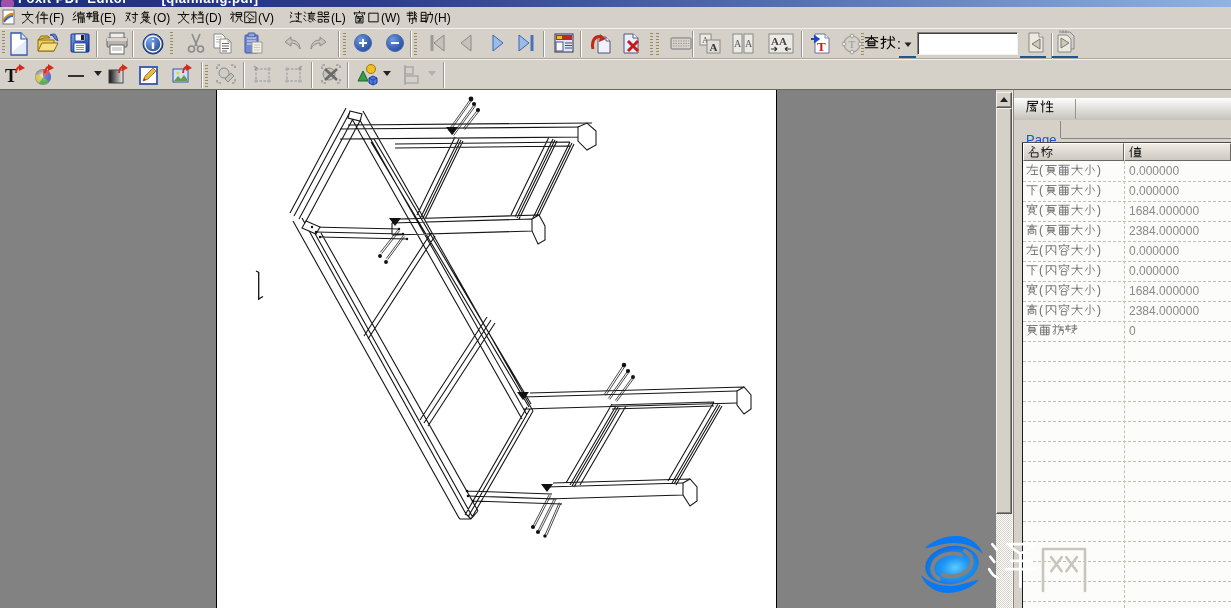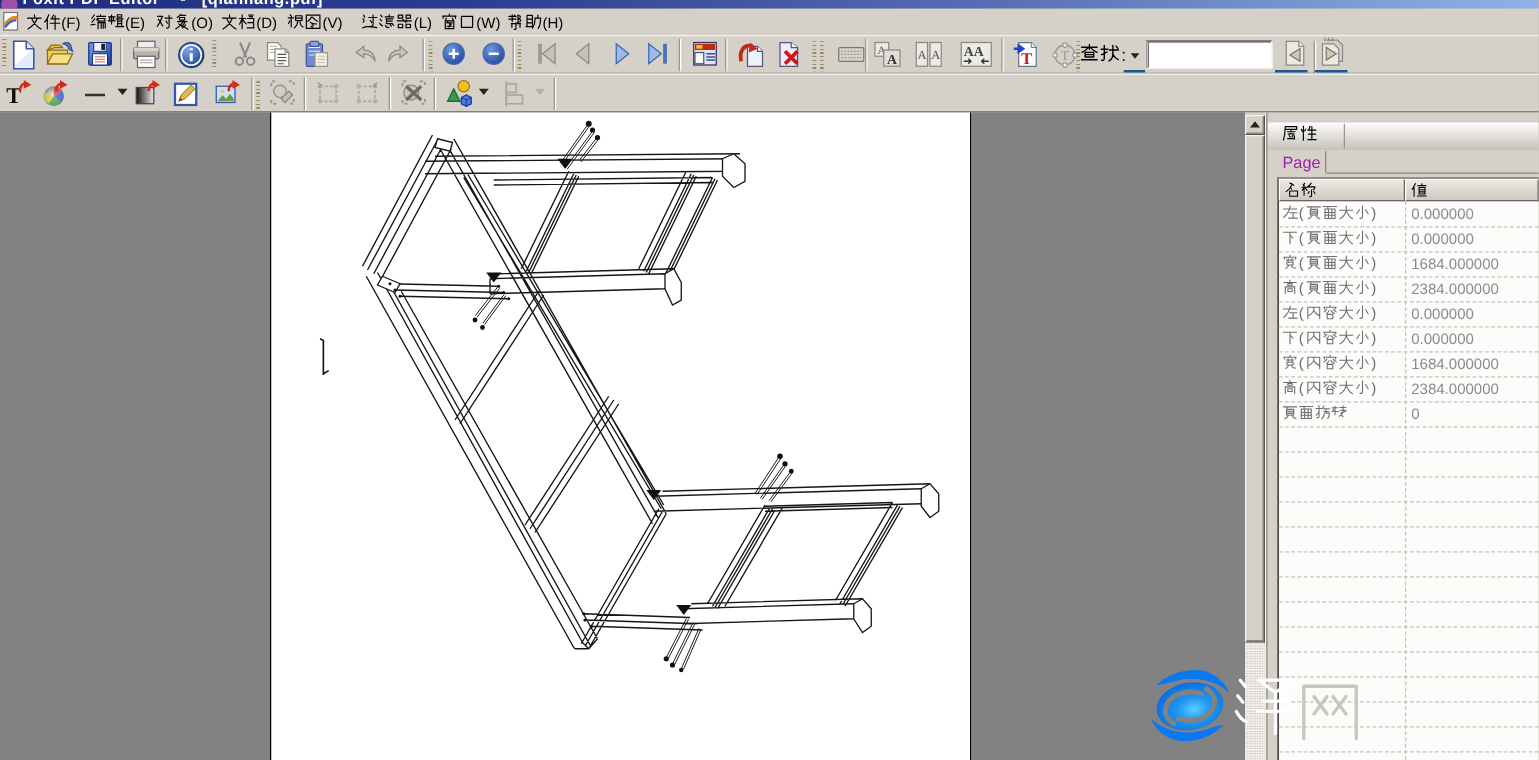--- a/index.html
+++ b/index.html
@@ -409,21 +409,21 @@
     </svg></div>
 <div class="sbtn" style="left:996px;top:108px;width:16px;height:406px"></div>
 <div id="panel"></div>
 <div id="phead"></div>
 <div style="position:absolute;left:1026px;top:100px"><svg width="30" height="17" style="overflow:visible" fill="none" stroke="#000" stroke-width="7" stroke-linecap="round" stroke-linejoin="round">
       <path transform="translate(0.0,0.0) scale(0.1354)" d="M16,10 H84 M84,10 V26 M16,10 C16,38 13,64 6,88 M16,26 H82 M50,26 V40 M30,40 H74 M34,54 C44,50 58,50 68,54 M40,62 L46,72 M62,60 L56,70 M30,80 H70 M70,64 V84"></path>
       <path transform="translate(14.0,0.0) scale(0.1354)" d="M20,6 V90 M8,26 L14,38 M34,24 L28,36 M60,8 L52,26 M46,30 H94 M70,10 V88 M50,54 H92 M46,86 H96"></path>
     </svg></div>
 <div style="position:absolute;left:1075px;top:99px;width:1px;height:20px;background:#9a968e"></div>
 <div id="ptab"></div>
-<div style="position:absolute;left:1026px;top:122px;font:13px 'Liberation Sans';color:#a21caf">Page</div>
+<div style="position:absolute;left:1026px;top:132px;font:13px 'Liberation Sans';color:#1d4ed8">Page</div>
 <div style="position:absolute;left:1060px;top:121px;width:1px;height:17px;background:#8a8680"></div>
 <div style="position:absolute;left:1061px;top:138px;width:170px;height:1px;background:#8a8680"></div>
 <div style="position:absolute;left:1023px;top:161px;width:208px;height:447px;background:#fcfcfb"></div>
 <div style="position:absolute;left:1013px;top:90px;width:1px;height:518px;background:#8a867e"></div>
 <div style="position:absolute;left:1022px;top:142px;width:1px;height:466px;background:#1a1a1a"></div>
 <div style="position:absolute;left:1022px;top:142px;width:209px;height:1px;background:#4a4a4a"></div>
 <div class="hdrcell" style="left:1023px;width:101px"><span style="position:relative;left:4px;top:2px"><svg width="28" height="16" style="overflow:visible" fill="none" stroke="#000" stroke-width="7" stroke-linecap="round" stroke-linejoin="round">
         <path transform="translate(0.0,0.0) scale(0.1250)" d="M32,4 C42,8 50,12 56,18 M42,18 C34,36 22,50 8,58 M34,30 L42,42 M30,54 H80 V88 H30 Z"></path>
         <path transform="translate(13.0,0.0) scale(0.1250)" d="M22,6 L12,16 M18,16 V82 M4,30 H40 M16,36 L6,50 M26,36 L38,50 M64,4 C58,14 50,22 42,26 M44,28 H88 C88,36 84,42 76,46 M66,46 V84 C66,90 60,92 54,90 M52,58 L44,70 M80,58 L88,70"></path>
       </svg></span></div>

